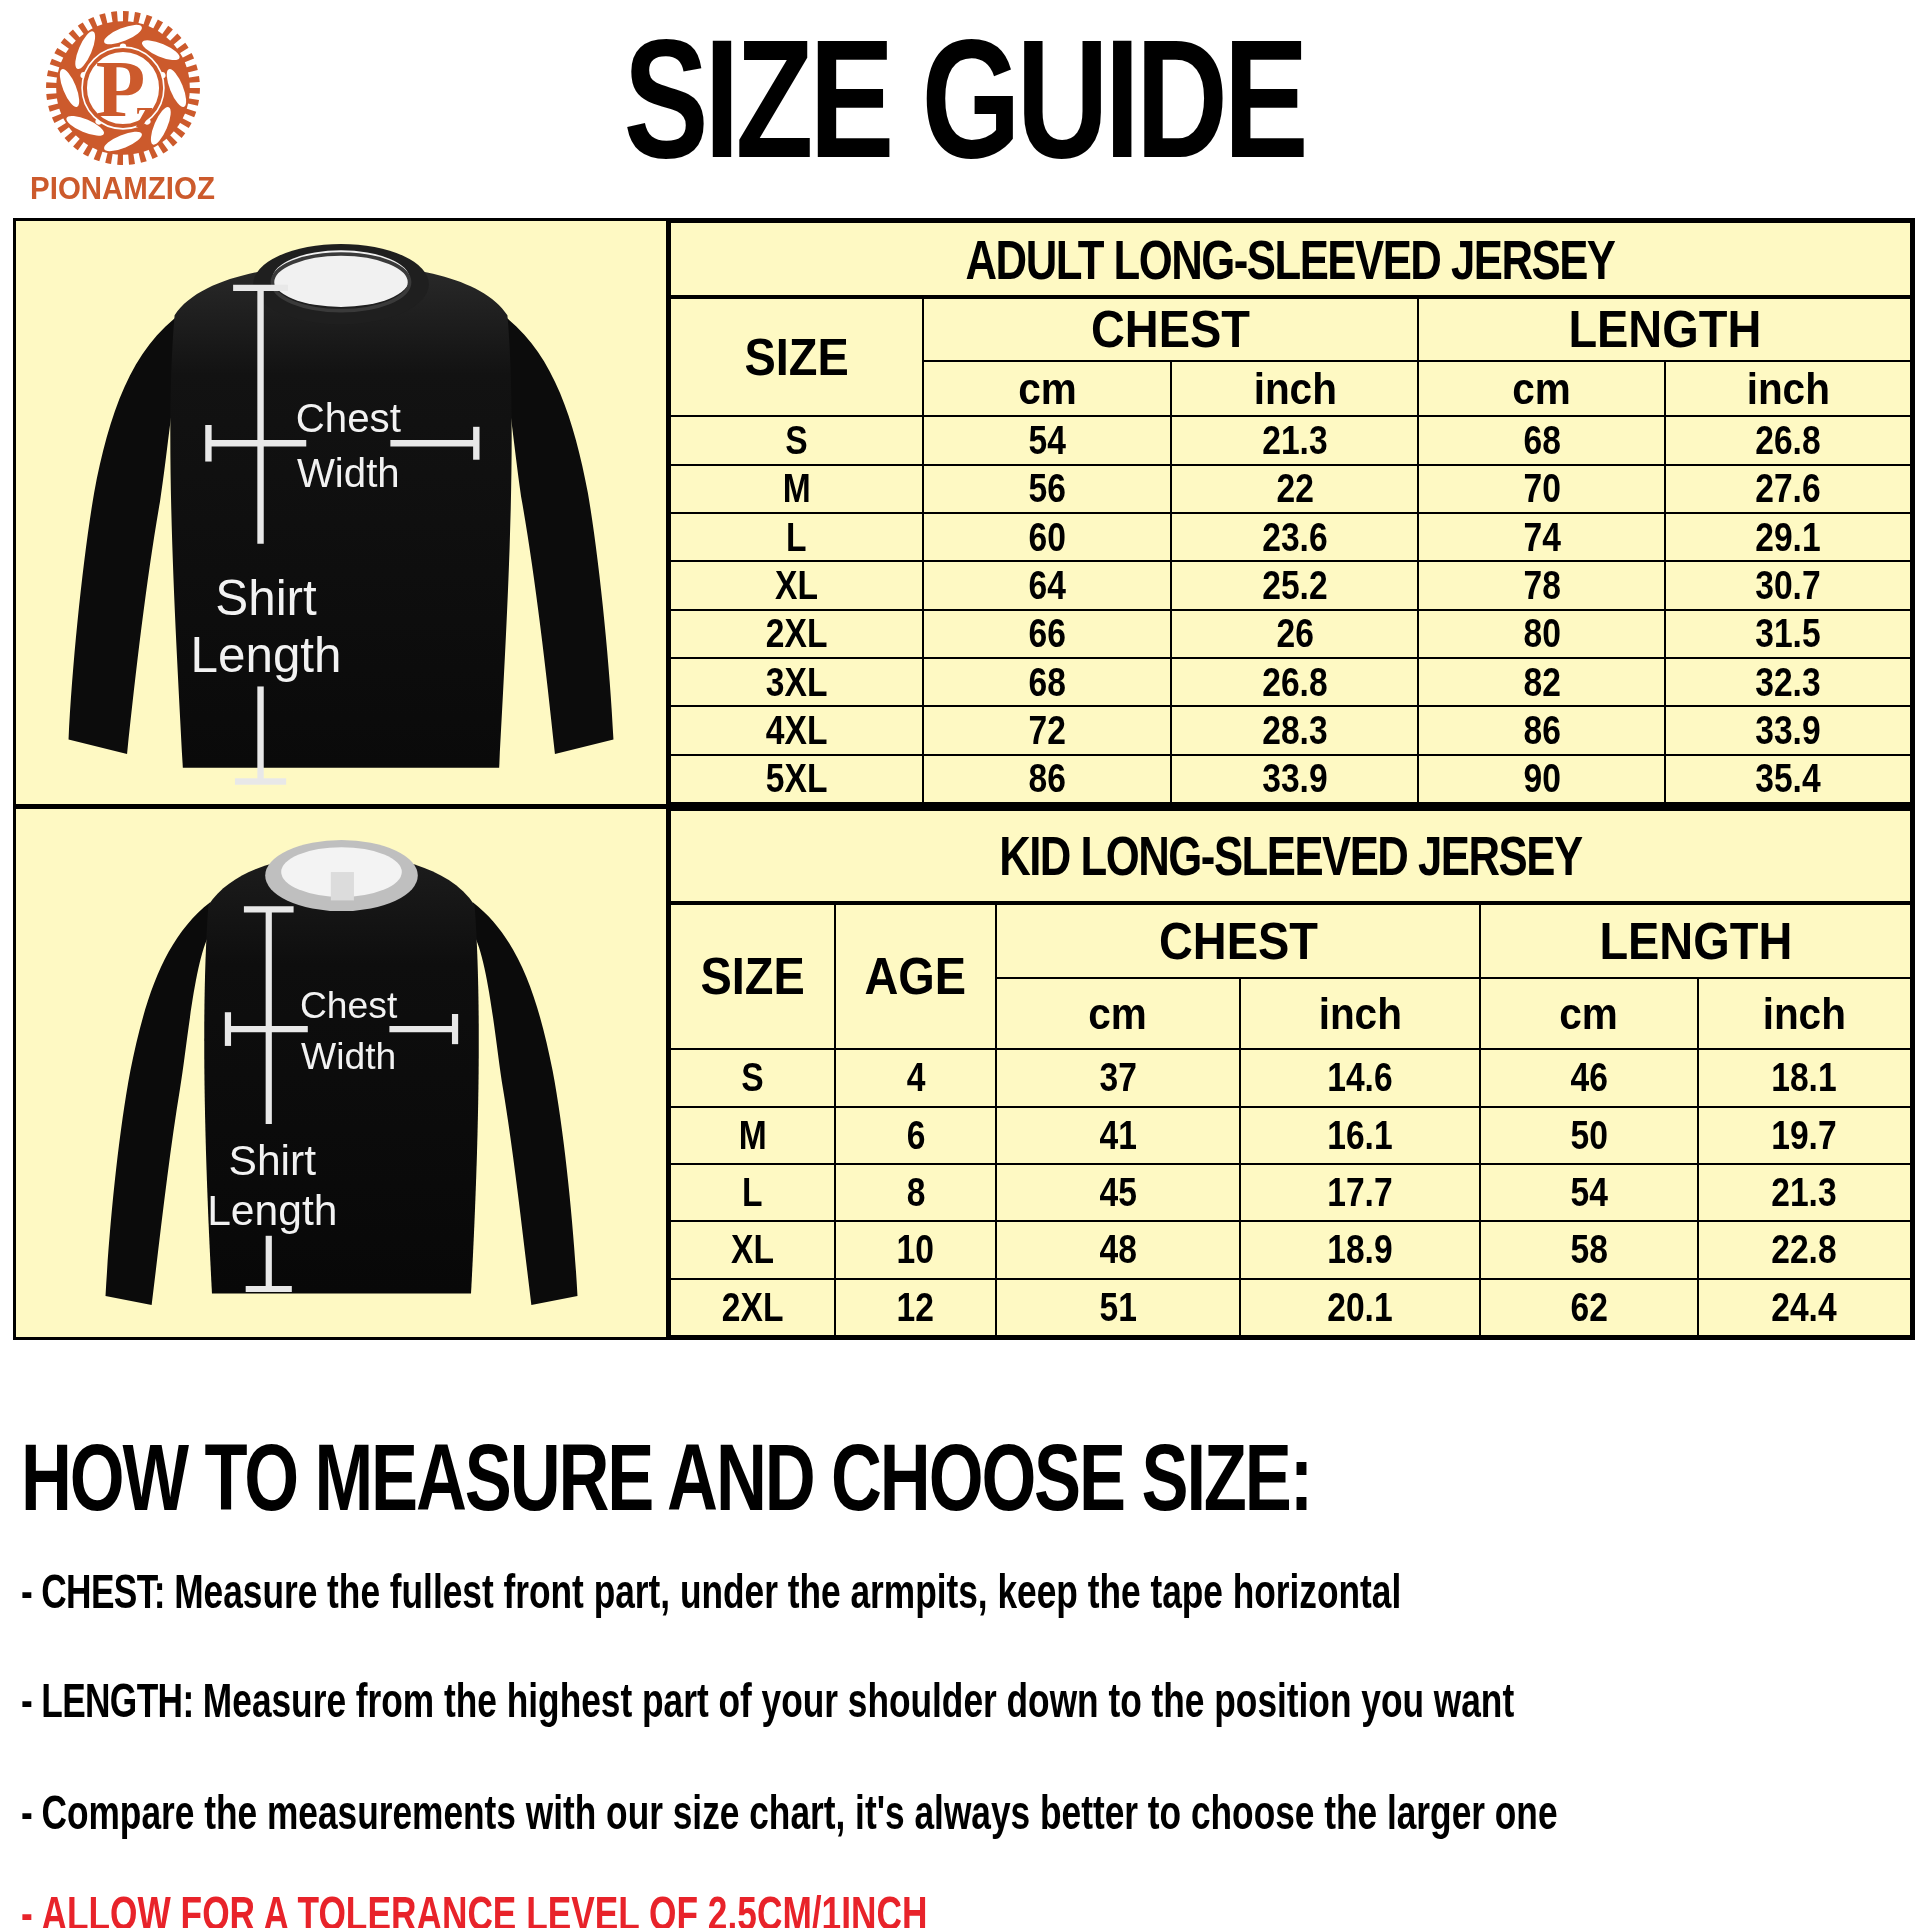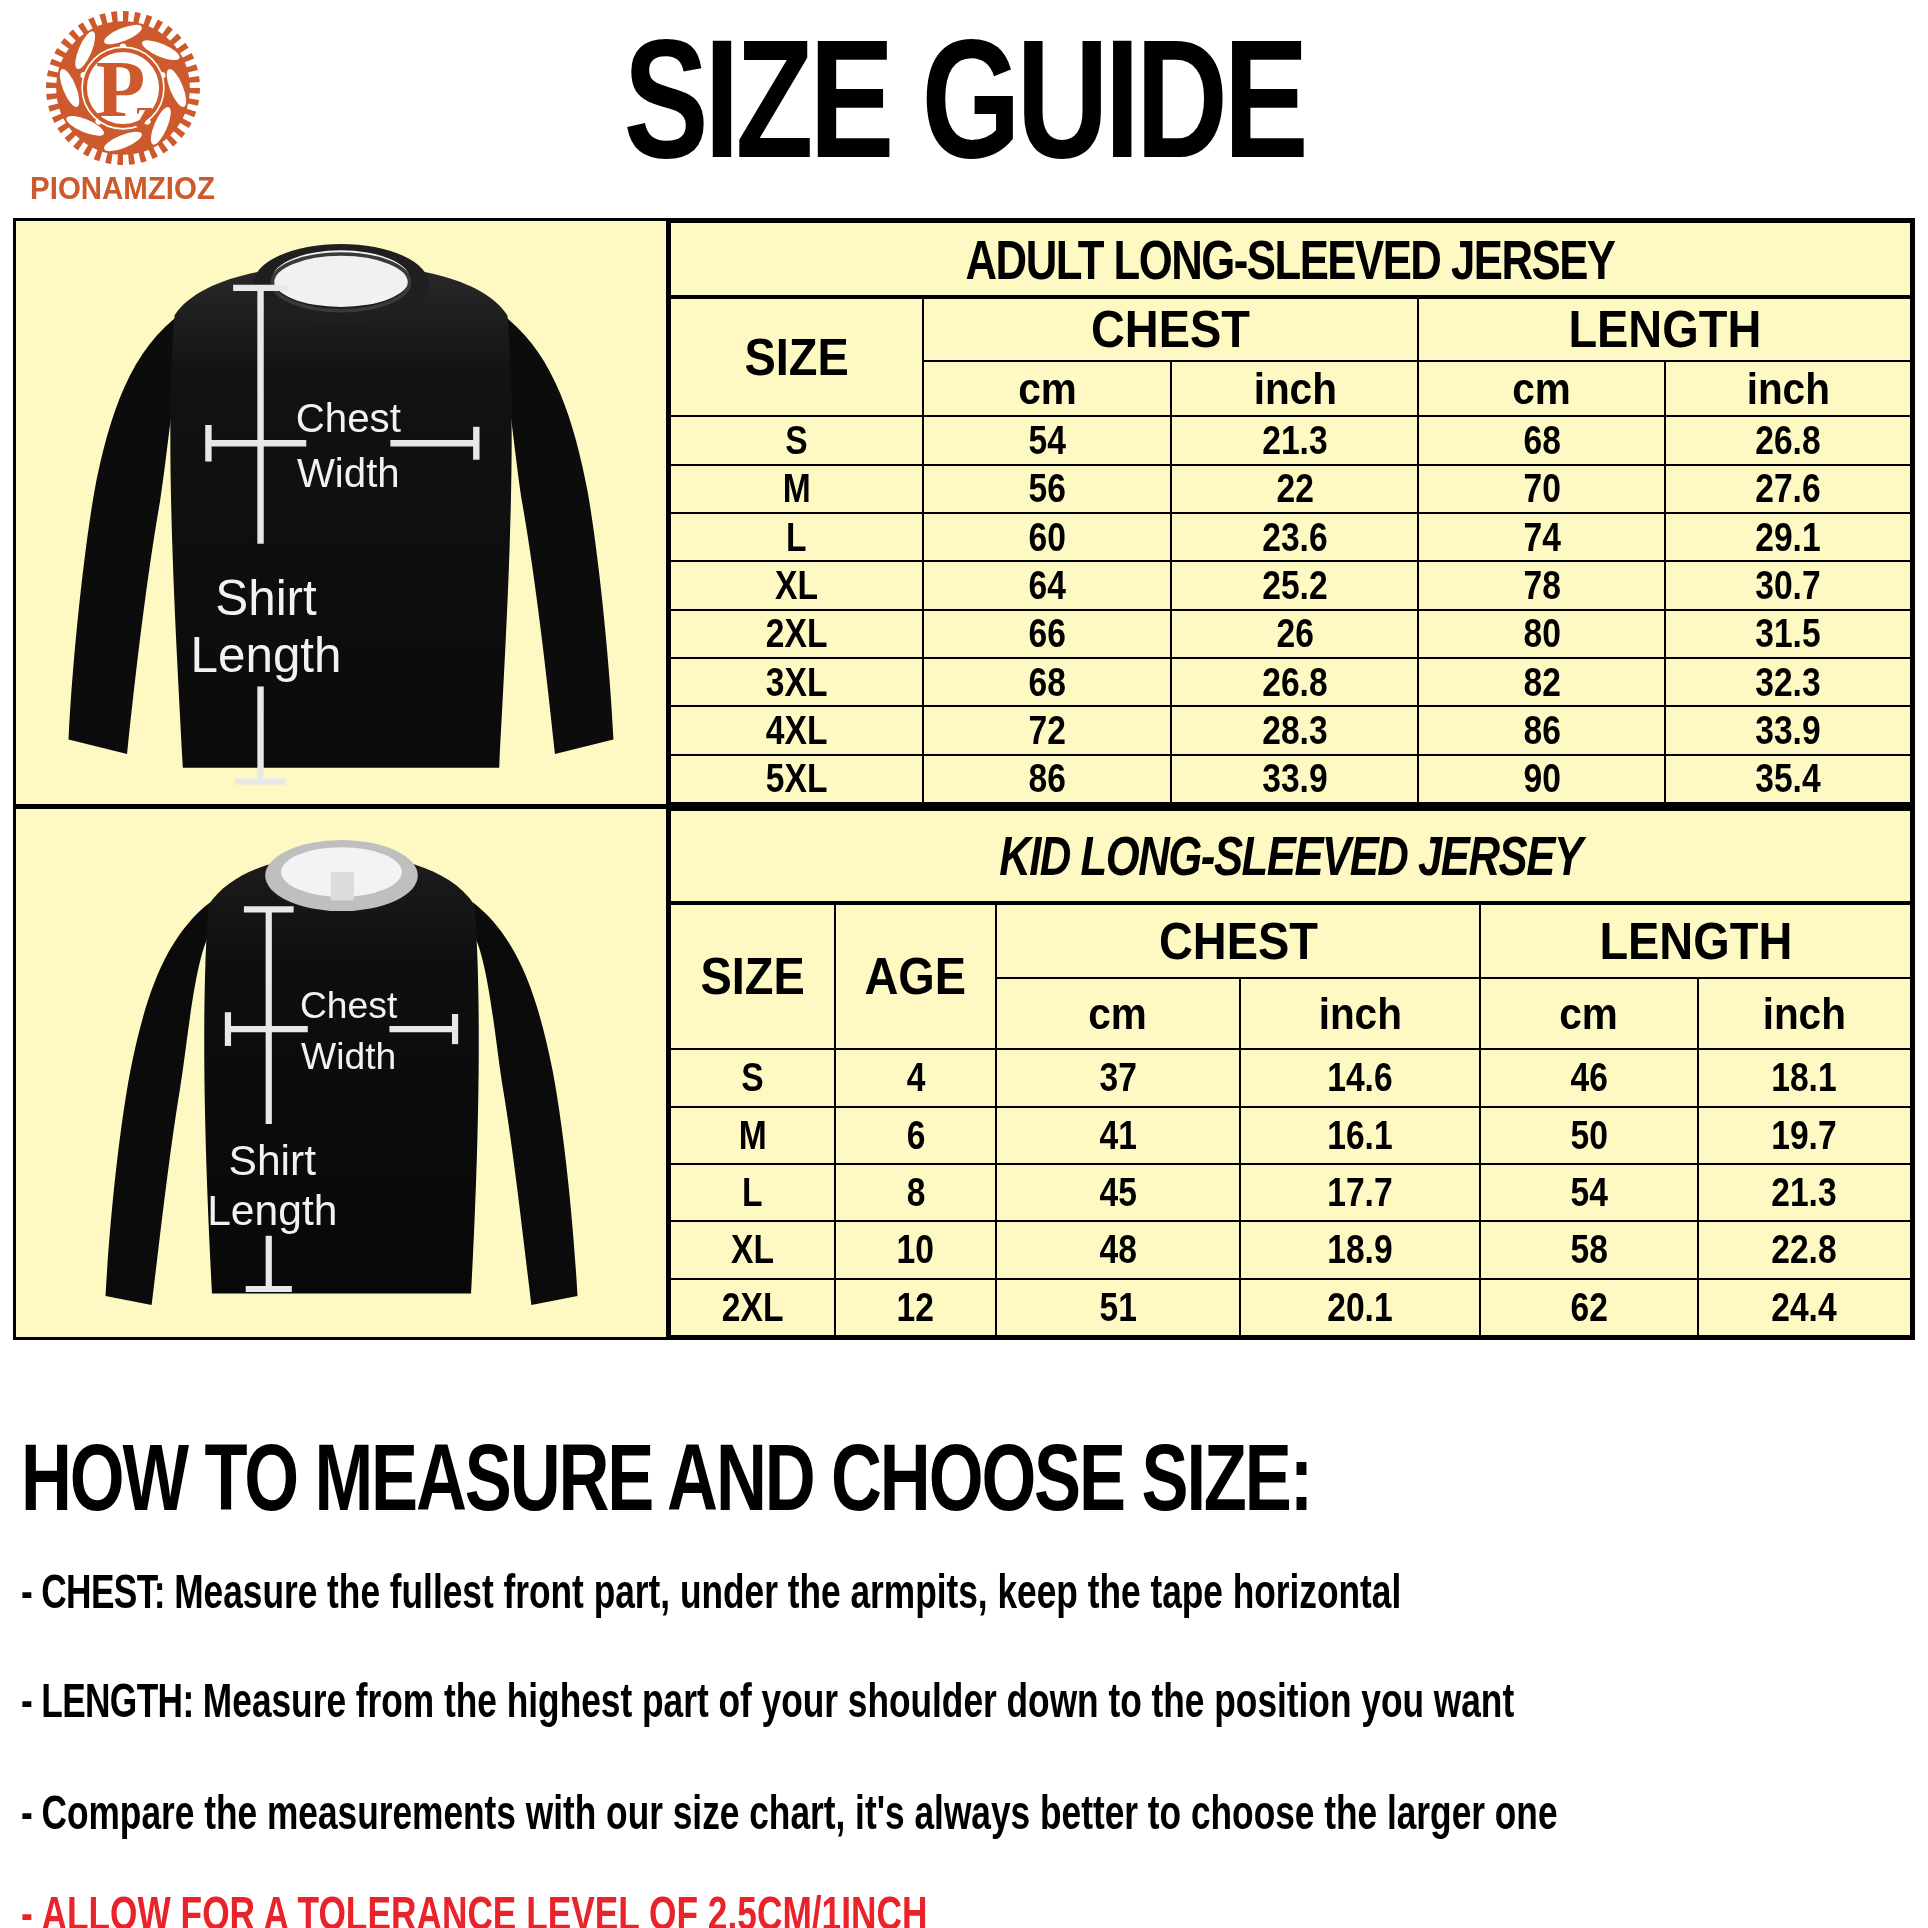--- a/index.html
+++ b/index.html
@@ -22,21 +22,21 @@
   .cell{box-sizing:border-box;overflow:hidden;background:#fef9c3;}
   .c-tl{border-right:3.8px solid #000;border-bottom:5.6px solid #000;
         display:flex;align-items:flex-start;justify-content:center;}
   .c-tr{border-bottom:5.6px solid #000;}
   .c-bl{border-right:3.8px solid #000;display:flex;align-items:flex-start;justify-content:center;}
 
   
   table{width:100%;height:100%;border-collapse:collapse;table-layout:fixed;}
   th,td{border:2.8px solid #000;text-align:center;vertical-align:middle;padding:0;}
   tr.t-title td{border:2.8px solid #000;border-bottom:4.7px solid #000;height:70px;}
-  .tbl-kid tr.t-title td{height:73px;font-style:italic;}
+  .tbl-kid tr.t-title td{height:73px;}
   .tbl-title-text{display:inline-block;font-size:56px;font-weight:bold;
         letter-spacing:-1.9px;transform:scaleX(.78);white-space:nowrap;}
   .h-main{font-size:51px;font-weight:bold;}
   .h-main .sq{display:inline-block;transform:scaleX(.92);letter-spacing:0px;}
   .h-unit{font-size:45px;font-weight:bold;margin-top:17px;}
   .h-unit .sq{display:inline-block;transform:scaleX(.9);}
   tr.hdr1{height:53px;} tr.hdr2{height:53px;}
   .tbl-kid tr.hdr1{height:56px;} .tbl-kid tr.hdr2{height:58px;}
   td .cv{display:inline-block;font-size:40px;font-weight:bold;transform:scaleX(.84);
         white-space:nowrap;}

